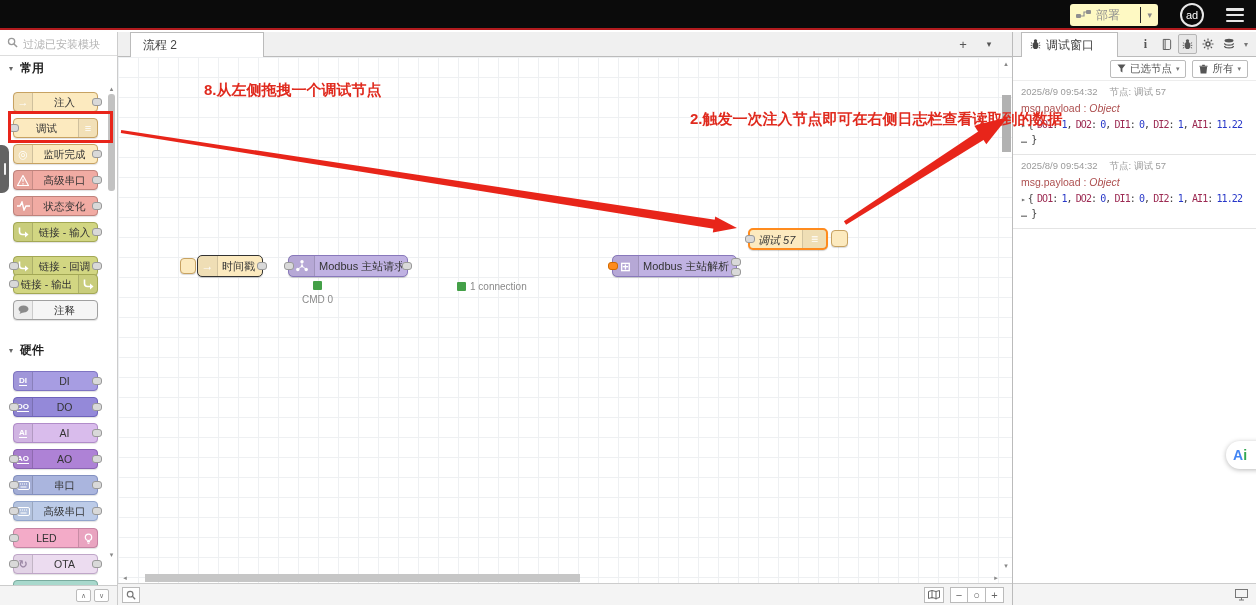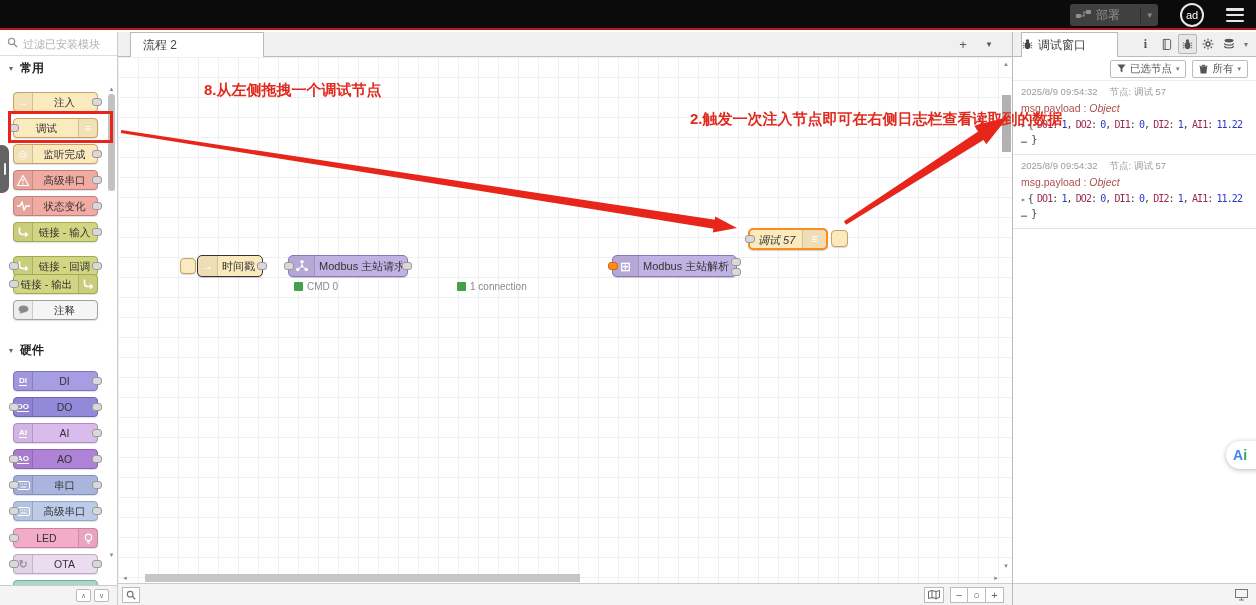--- a/index.html
+++ b/index.html
@@ -2,21 +2,21 @@
 <html><head>
 <meta charset="utf-8">
 <style>
   * { box-sizing: border-box; margin: 0; padding: 0; }
   body { margin:0; background:#fff; }
   .app { position:relative; width:1256px; height:605px; overflow:hidden;
          font-family:"Liberation Sans","DejaVu Sans",sans-serif; font-size:12px; color:#333; background:#fff; }
 
   
   .header { position:absolute; top:0; left:0; right:0; height:30px; background:#0b0b0b; border-bottom:2px solid #b21b1e; z-index:30; }
-  .deploy-btn { position:absolute; right:98px; top:4px; width:88px; height:22px; background:#404040; border-radius:3px;
+  .deploy-btn { position:absolute; right:98px; top:4px; width:88px; height:22px; background:#fef9c3; border-radius:3px;
                 display:flex; align-items:center; padding:0 6px; gap:5px; }
   .deploy-btn .dlabel { color:#8f8f8f; font-size:12px; flex:1; }
   .deploy-caret { color:#8a8a8a; font-size:9px; border-left:1px solid #2c2c2c; padding-left:6px; height:16px; line-height:16px; }
   .avatar { position:absolute; right:52px; top:3px; width:24px; height:24px; border:2px solid #e8e8e8; border-radius:50%;
             color:#fff; font-size:11px; display:flex; align-items:center; justify-content:center; }
   .menu-btn { position:absolute; right:12px; top:8px; width:18px; height:14px; display:flex; flex-direction:column; justify-content:space-between; }
   .menu-btn span { display:block; height:2.5px; background:#e6e6e6; border-radius:1px; }
 
   
   .palette { position:absolute; top:32px; left:0; width:118px; bottom:0; background:#fff; border-right:1px solid #ccc; }
@@ -102,21 +102,21 @@
            color:#666; font-size:11px; }
   .zoom-group { position:absolute; right:8px; top:3px; height:16px; display:flex; }
   .zoom-group .zbtn { width:18px; height:16px; background:#fff; border:1px solid #bbb; border-left:none; color:#666; font-size:11px;
                       display:flex; align-items:center; justify-content:center; }
   .zoom-group .zbtn:first-child { border-left:1px solid #bbb; }
 
   
   .dpanel { position:absolute; right:0; top:32px; width:244px; bottom:0; background:#fff; border-left:1px solid #bbb; }
   .dp-tabbar { position:absolute; top:0; left:0; right:0; height:25px; background:#f0f0f0; border-bottom:1px solid #bbb; }
   .dp-tab { position:absolute; left:8px; top:0; width:97px; height:25px; background:#fff; border:1px solid #bbb; border-bottom:none;
-            display:flex; align-items:center; gap:5px; font-size:12px; color:#444; }
+            display:flex; align-items:center; gap:5px; padding-left:8px; font-size:12px; color:#444; }
   .dp-tools { position:absolute; right:5px; top:2px; display:flex; gap:2px; align-items:center; }
   .tbtn { width:19px; height:20px; display:flex; align-items:center; justify-content:center; color:#555; border-radius:2px; }
   .tbtn.active { border:1px solid #b5b5b5; background:#e7e7e7; }
   .tbtn .info-i { font-family:"Liberation Serif","DejaVu Serif",serif; font-weight:bold; font-size:12px; }
   .tcaret { color:#777; font-size:8px; padding:0 3px; }
   .dp-filter { position:absolute; top:25px; left:0; right:0; height:24px; display:flex; justify-content:flex-end; align-items:center;
                gap:6px; padding:0 8px; border-bottom:1px solid #ededed; background:#fff; }
   .fbtn { height:18px; border:1px solid #bbb; border-radius:2px; background:#fff; font-size:10.5px; color:#555;
           display:inline-flex; align-items:center; gap:4px; padding:0 6px; }
   .fbtn .bcaret { font-size:7px; color:#777; }
@@ -399,21 +399,21 @@
               <circle cx="2.8" cy="10.5" r="1.7" fill="#fff"></circle>
               <circle cx="11.2" cy="10.5" r="1.7" fill="#fff"></circle>
               <circle cx="7" cy="7.2" r="1.2" fill="#fff"></circle>
               <path d="M7 4.5v2M4 9.4l1.8-1.3M10 9.4L8.2 8.1" stroke="#fff" stroke-width="1"></path>
             </svg>
         </span>
         <span class="flabel">Modbus 主站请求</span>
         <span class="port pl"></span>
         <span class="port pr"></span>
       </div>
-      <div class="fstatus" style="left:176px;top:224px;">
+      <div class="fstatus" style="left:184px;top:224px;flex-direction:column;">
         <span class="sdot"></span>
         <span>CMD 0</span>
       </div>
 
       <div class="fstatus" style="left:339px;top:224px;">
         <span class="sdot"></span>
         <span>1 connection</span>
       </div>
 
       <div class="fnode c-lav" style="left:494px;top:198px;width:125px;">

